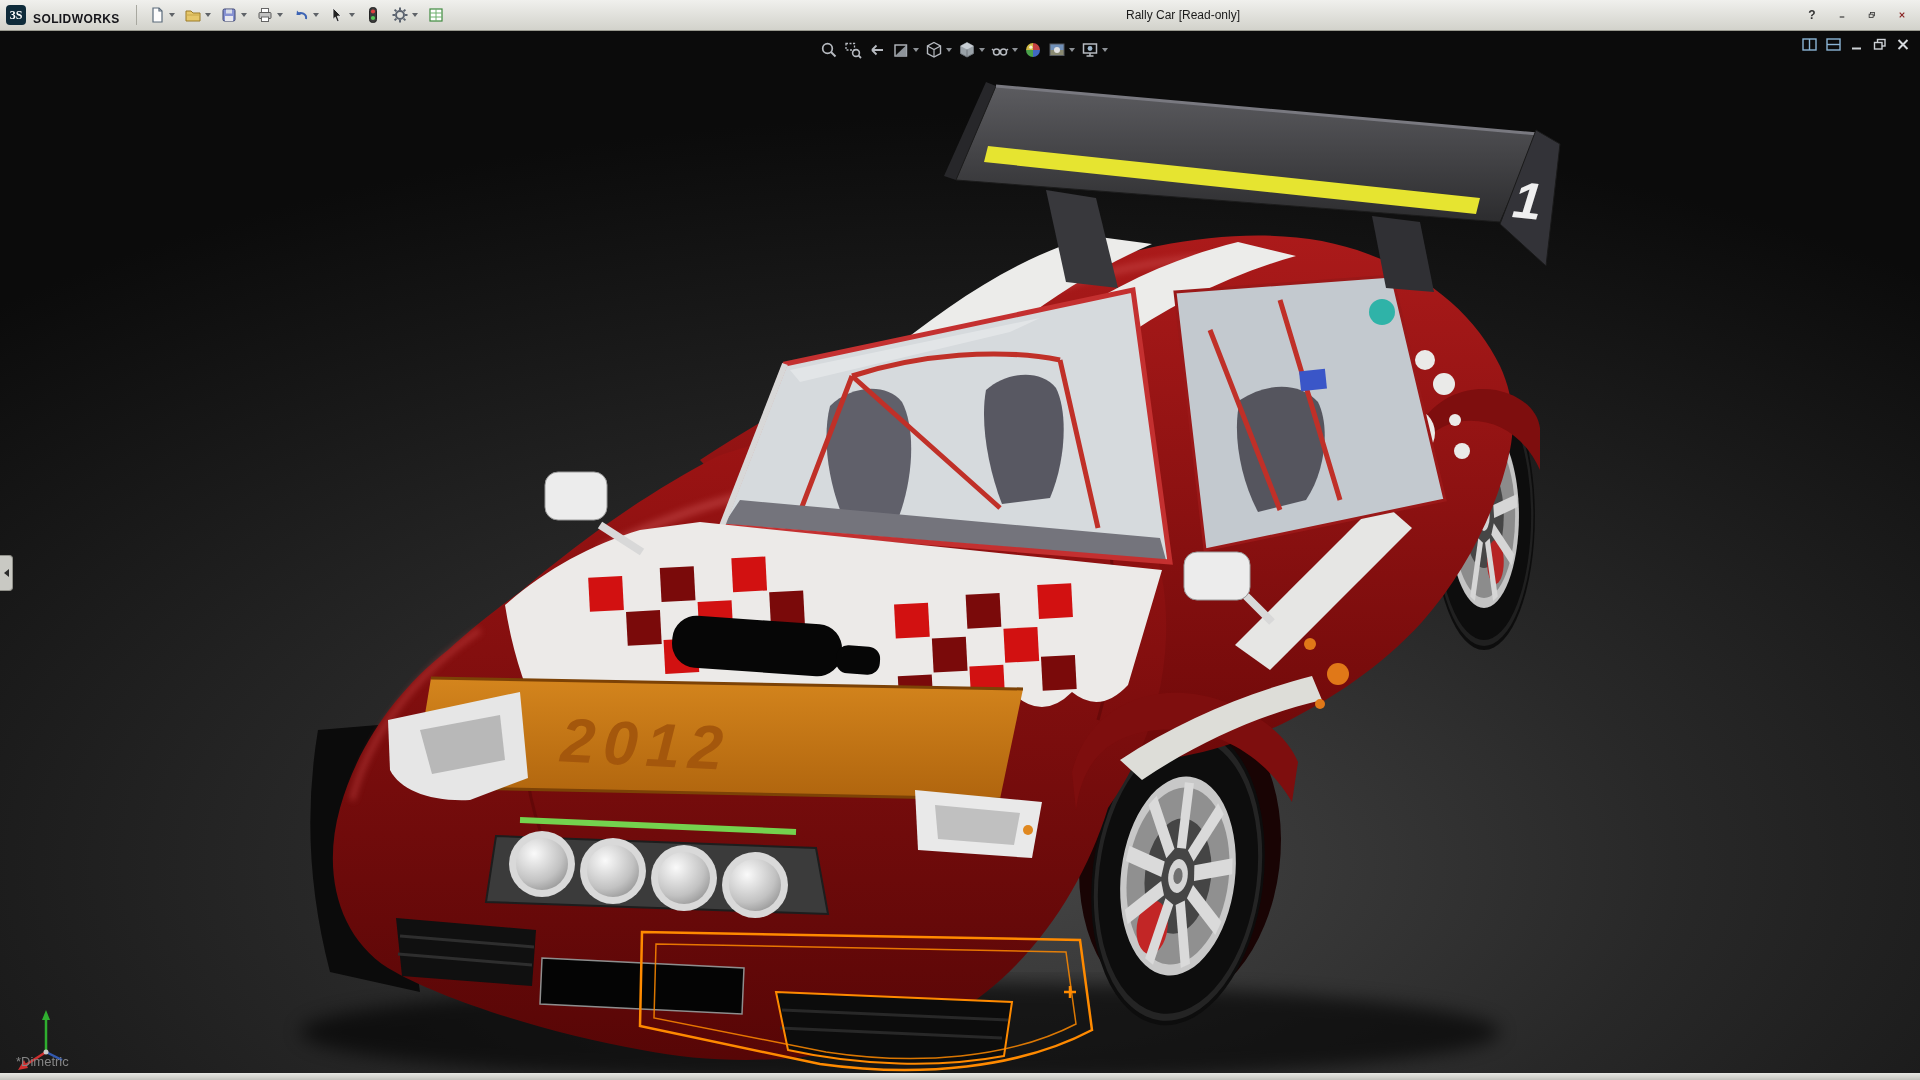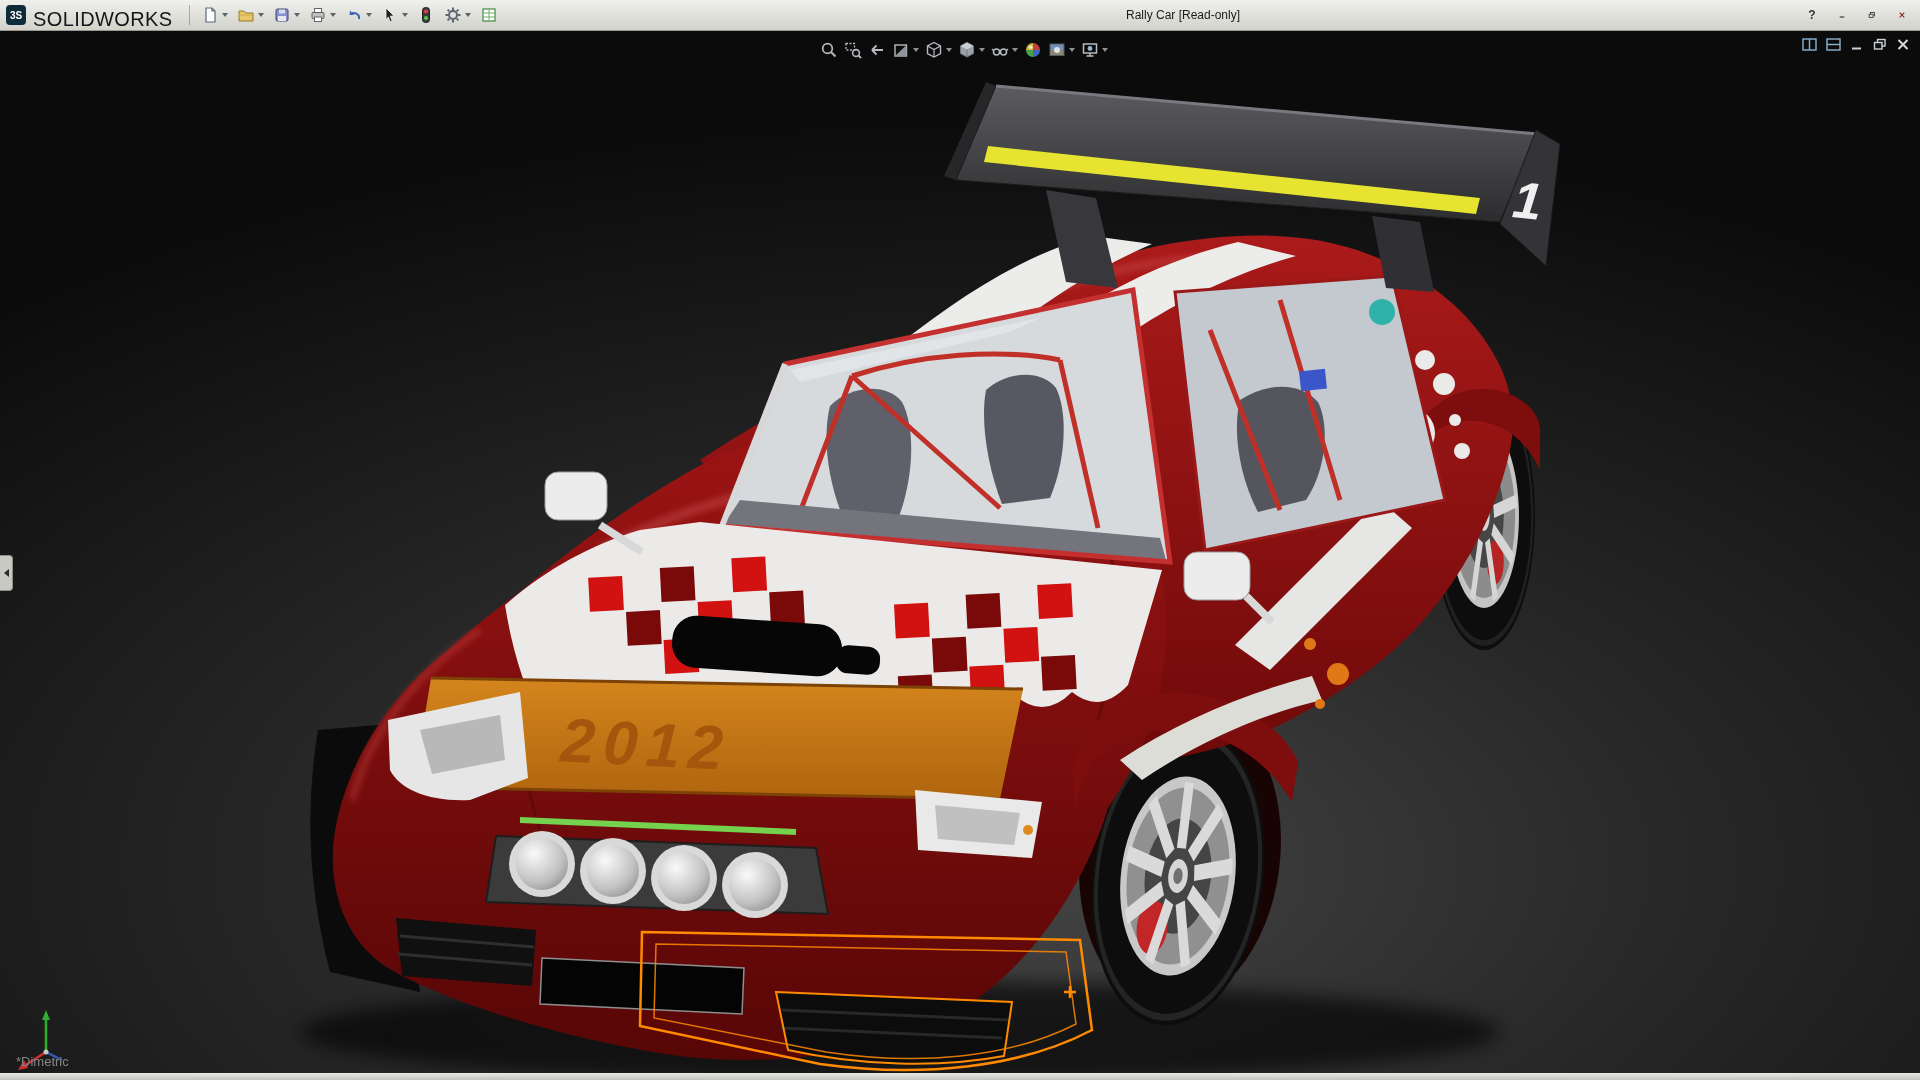--- a/index.html
+++ b/index.html
@@ -5,22 +5,22 @@
   html,body{margin:0;padding:0;background:#222;}
   .app{position:relative;width:1920px;height:1080px;overflow:hidden;
        font-family:"Liberation Sans",sans-serif;background:#d4d4d0;}
 
   
   .titlebar{position:absolute;top:0;left:0;width:1920px;height:30px;
     background:linear-gradient(#f0f0ed,#d2d2cb);border-bottom:1px solid #99998f;
     display:flex;align-items:center;z-index:30;}
   .tb-left{display:flex;align-items:center;gap:3px;padding-left:6px;}
   .logo-mark{width:20px;height:20px;background:#0e2b3a;border-radius:4px;color:#fff;
-    font-size:10px;font-weight:bold;display:flex;align-items:center;justify-content:center;}
-  .brand{font-size:20px;font-weight:normal;color:#15151a;letter-spacing:.4px;margin:8px 8px 0 4px;}
+    font-size:12px;font-weight:bold;display:flex;align-items:center;justify-content:center;font-family:Liberation Serif, serif;}
+  .brand{font-size:12px;font-weight:bold;color:#15151a;letter-spacing:.4px;margin:8px 8px 0 4px;}
   .sep{width:1px;height:20px;background:#a8a8a0;margin:0 5px;}
   .tbtn{display:flex;align-items:center;border:none;background:transparent;padding:2px 3px;
     height:24px;cursor:default;}
   .dd{width:0;height:0;border-left:3px solid transparent;border-right:3px solid transparent;
     border-top:4px solid #5f6368;margin-left:3px;}
   .doc-title{position:absolute;left:1183px;transform:translateX(-50%);font-size:12px;color:#1b1b1b;}
   .tb-right{position:absolute;right:8px;top:0;height:30px;display:flex;align-items:center;gap:10px;}
   .wbtn{display:flex;align-items:center;justify-content:center;width:20px;height:18px;
     background:transparent;border:none;font-size:12px;color:#333;font-weight:bold;}
 

